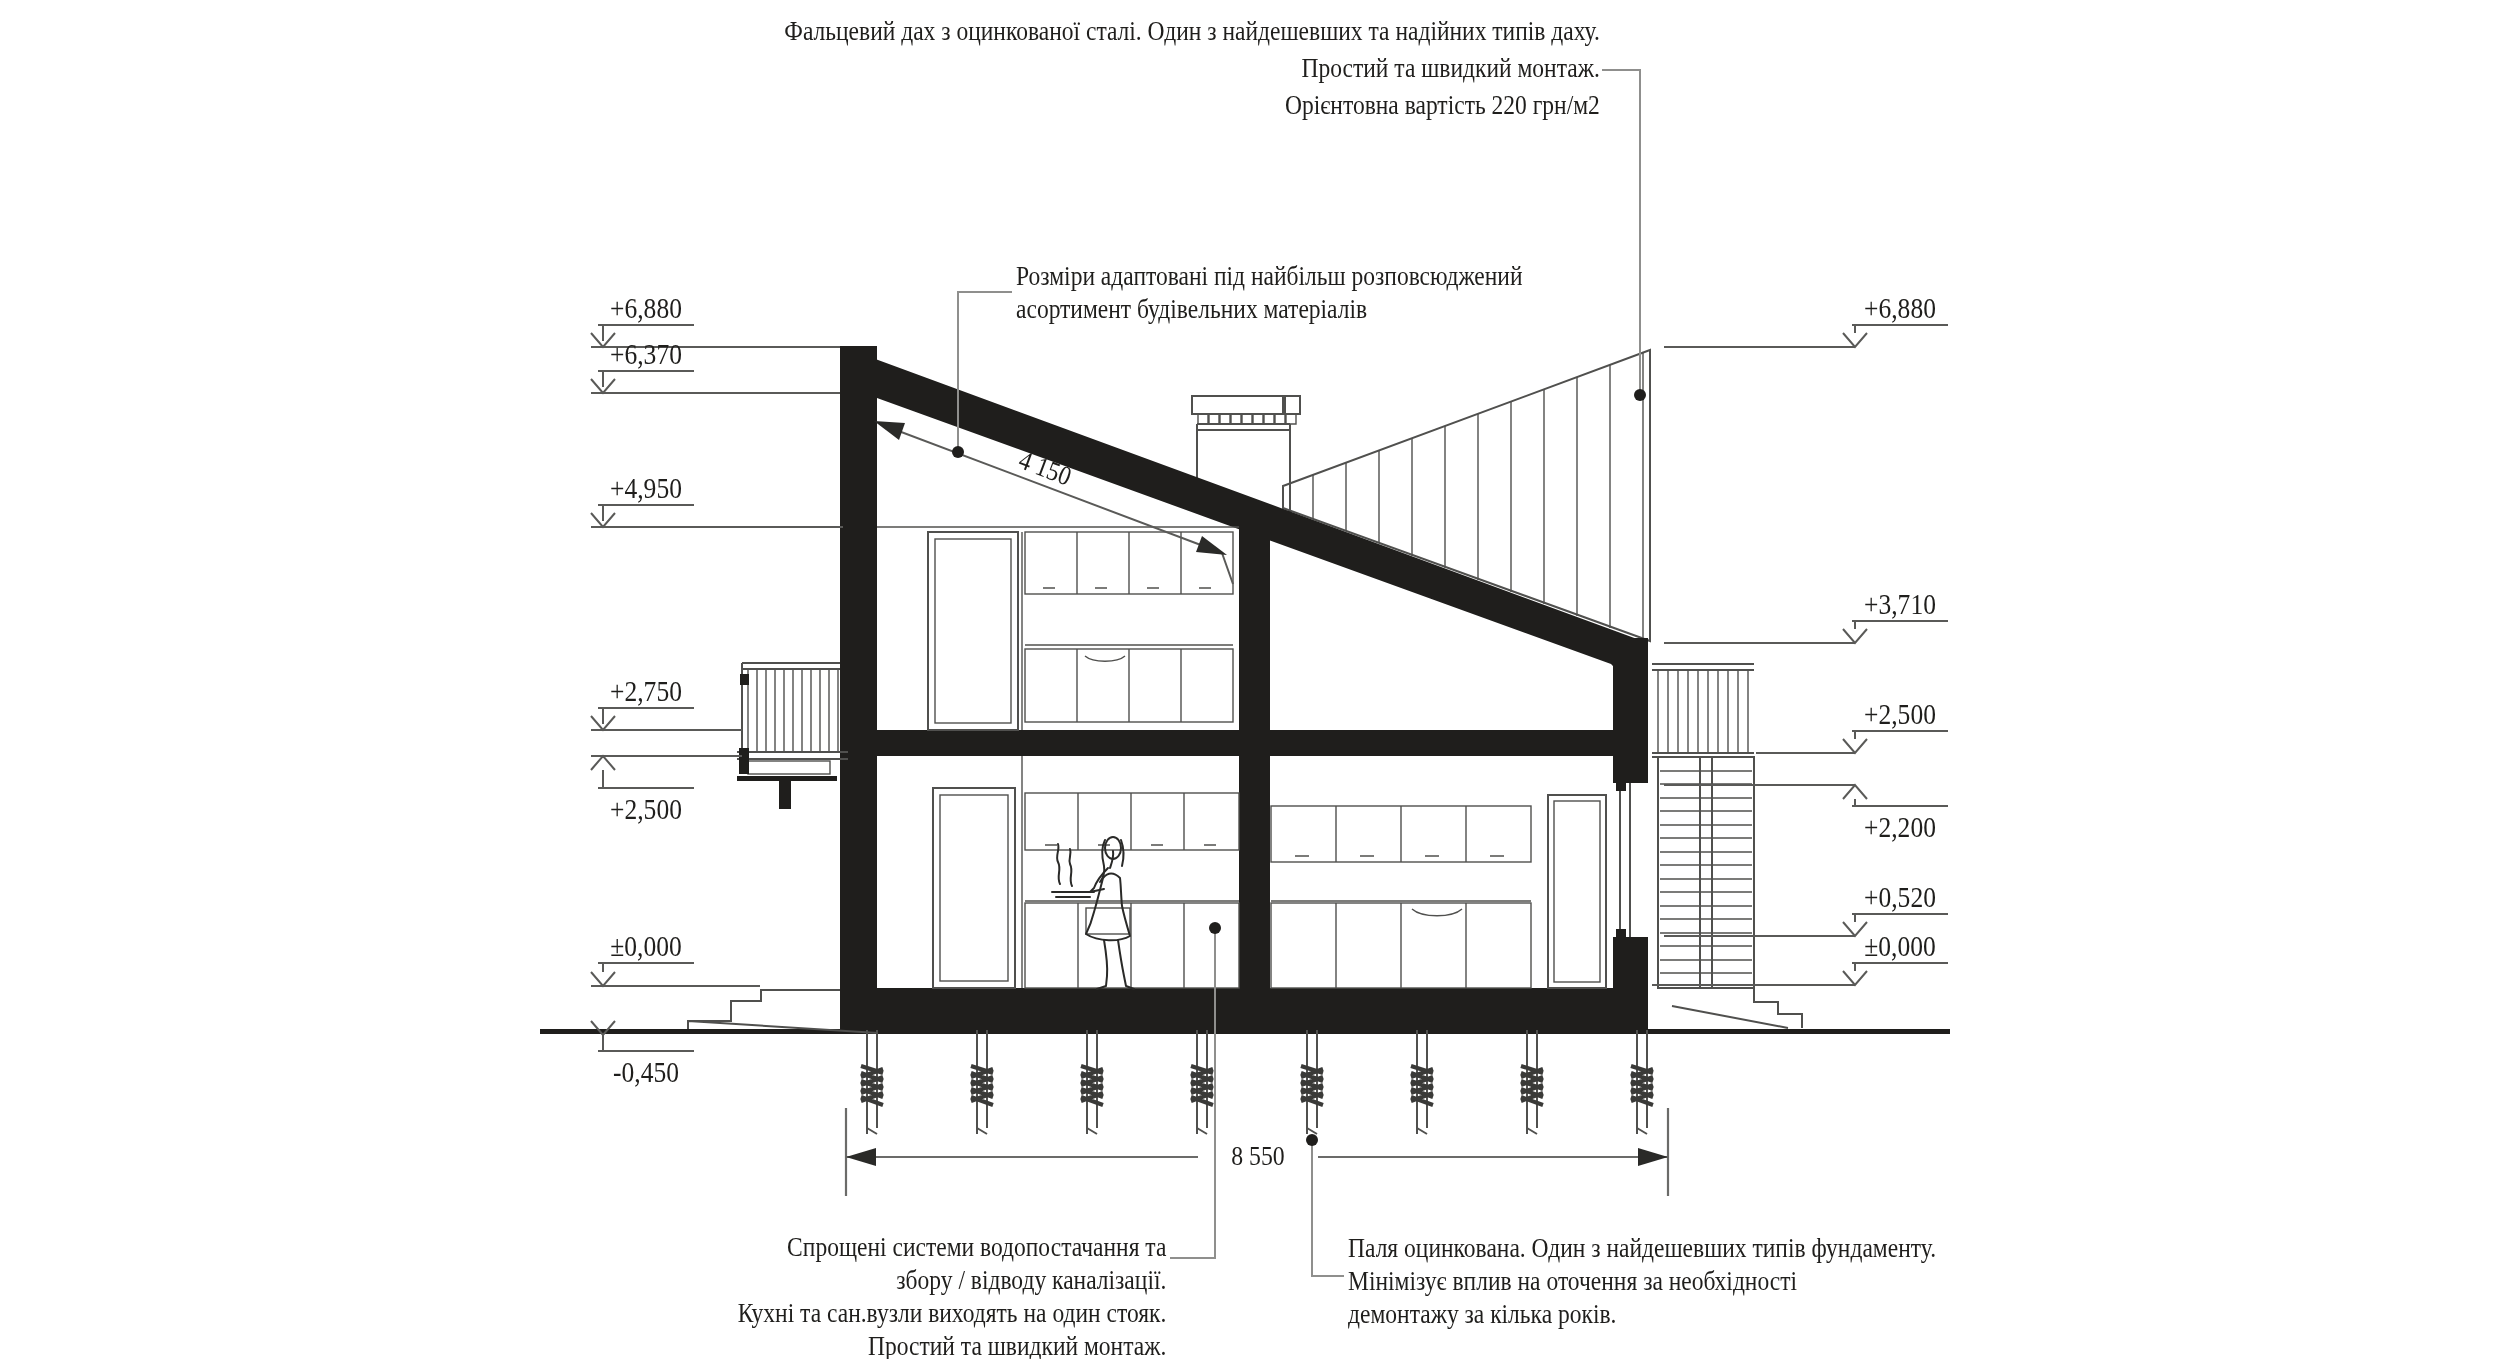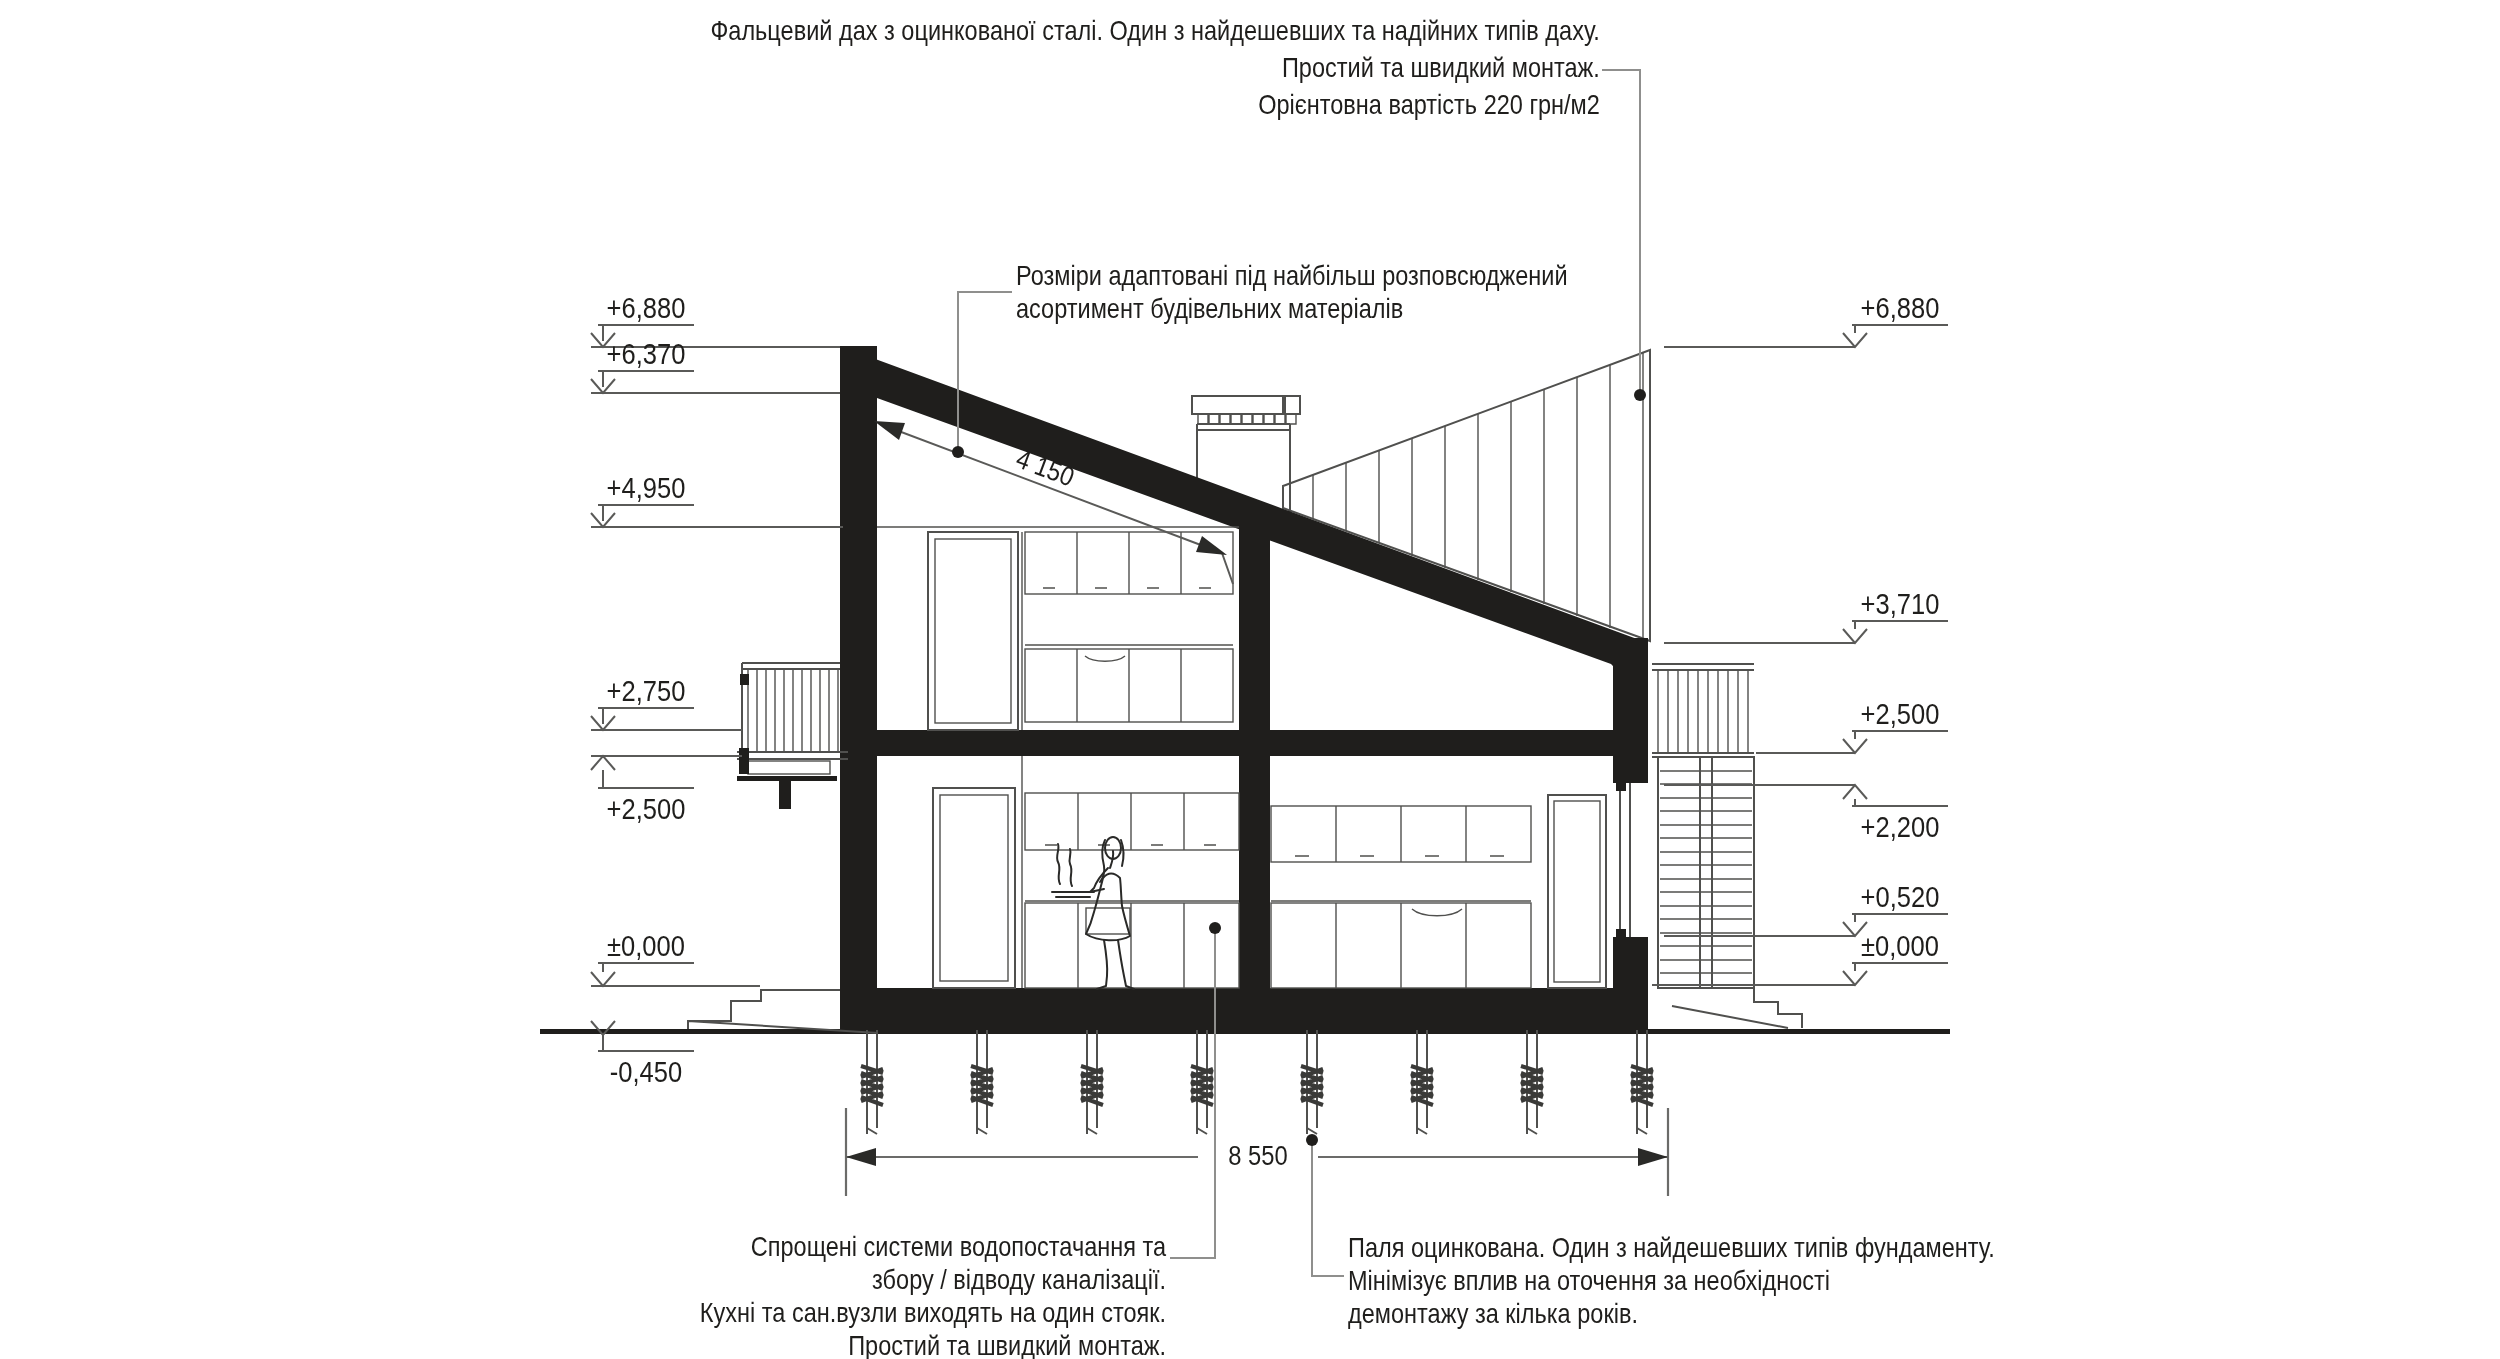--- a/index.html
+++ b/index.html
@@ -1,21 +1,21 @@
 <!DOCTYPE html>
 <html style="--ink: #1f1e1c; --line: #50504e; --leader: #8f8f8d; --bg: #ffffff;"><head>
 <meta charset="utf-8">
 <title>Section</title>
 <style>
   :root{
     --ink:#1f1e1c; --line:#50504e; --leader:#8f8f8d; --bg:#ffffff;
   }
   html,body{margin:0;padding:0;background:var(--bg);}
   #stage{position:relative;width:2500px;height:1359px;background:var(--bg);
-         font-family:Liberation Sans, sans-serif; color:var(--ink); overflow:hidden;}
+         font-family:Liberation Serif, serif; color:var(--ink); overflow:hidden;}
   #stage svg{position:absolute;left:0;top:0;}
   .ink{fill:var(--ink);stroke:none;}
   .ln{stroke:var(--line);stroke-width:2;fill:none;}
   .ln1{stroke:var(--line);stroke-width:1.4;fill:none;}
   .wfill{fill:#ffffff;stroke:var(--line);stroke-width:2;}
   .ld{stroke:var(--leader);stroke-width:2;fill:none;}
   .mk{stroke:#5a5a58;stroke-width:2;fill:none;}
   .dim{stroke:#6b6b69;stroke-width:2.2;fill:none;}
   .arr{fill:#2a2a28;stroke:none;}
   .pers{stroke:#2a2a28;stroke-width:2;fill:none;stroke-linecap:round;stroke-linejoin:round;}

